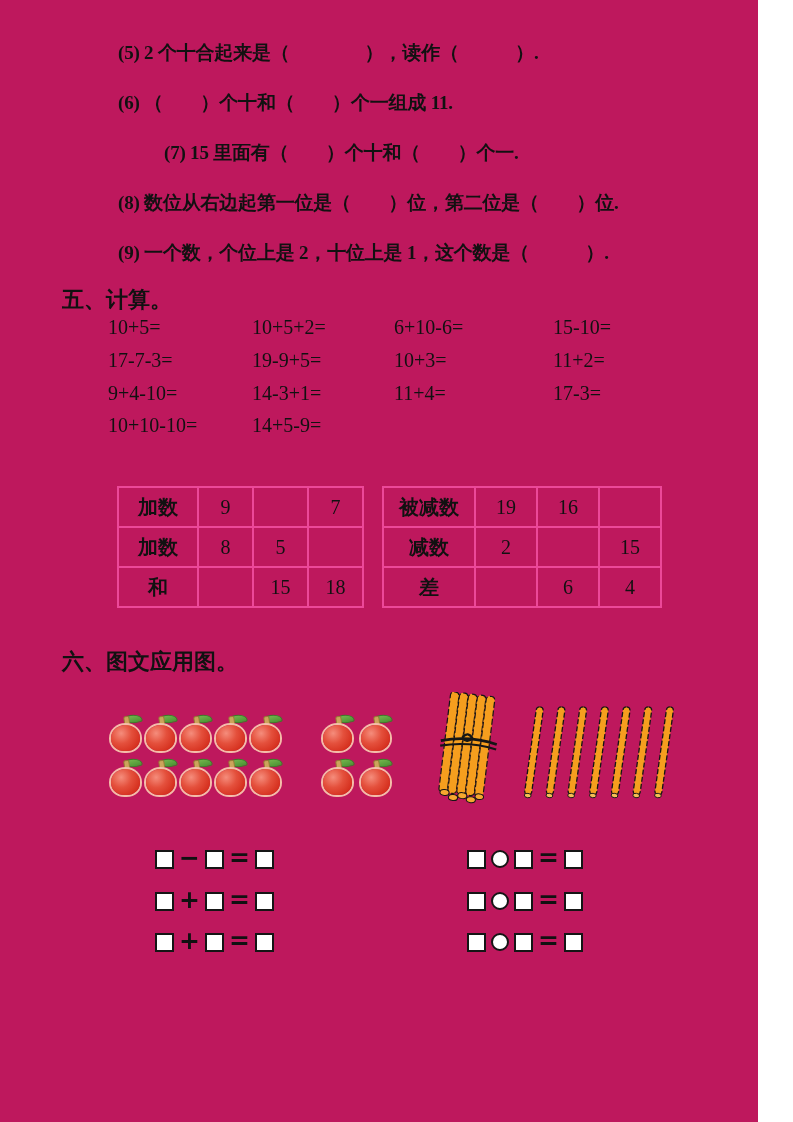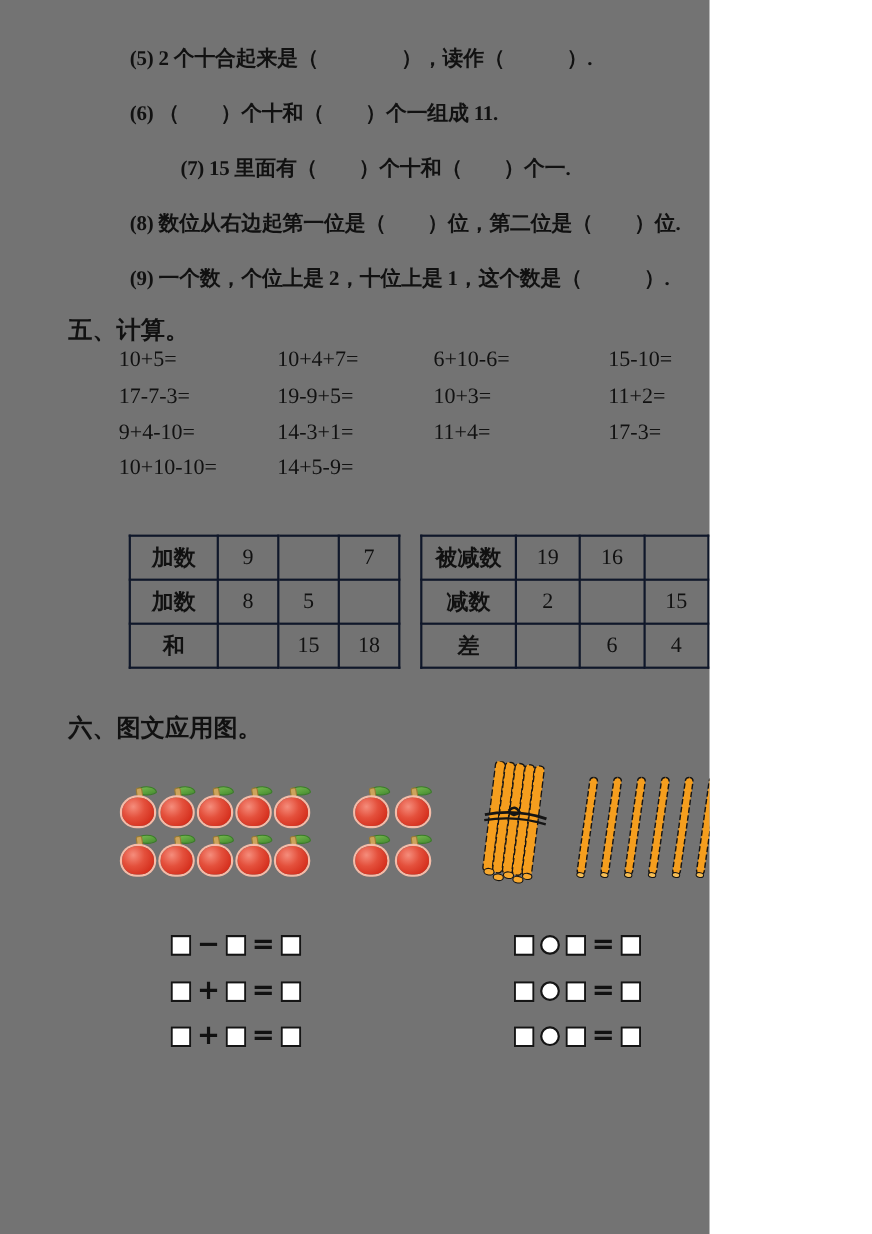--- a/index.html
+++ b/index.html
@@ -1,16 +1,16 @@
 <!DOCTYPE html>
 <html><head>
 <meta charset="utf-8">
 <style>
   html,body{margin:0;padding:0;background:#fff;}
-  .page{position:relative;width:645px;height:1122px;background:#737373;overflow:hidden;
+  .page{position:relative;width:758px;height:1122px;background:#be185d;overflow:hidden;
         font-family:"Liberation Serif","DejaVu Serif",serif;color:#111;}
 
   
   .q-line{position:absolute;left:118px;font-size:19px;font-weight:700;
           letter-spacing:-0.2px;white-space:nowrap;}
 
   
   .sec-title{position:absolute;left:62px;font-size:22px;font-weight:700;
              font-family:"Liberation Sans","DejaVu Sans",sans-serif;white-space:nowrap;text-align:right;}
   #sec5-title{top:285px;}
@@ -19,21 +19,21 @@
   
   #calc-grid{position:absolute;left:108px;top:316px;display:grid;
              grid-template-columns:144px 142px 159px auto;grid-auto-rows:32.8px;
              font-size:20px;}
   .calc-cell{white-space:nowrap;}
 
   
   table.fill-table{position:absolute;top:486px;border-collapse:collapse;table-layout:fixed;}
   #table1{left:117px;}
   #table2{left:382px;}
-  .fill-table td{border:2px solid #0f172a;height:38px;text-align:center;vertical-align:middle;
+  .fill-table td{border:2px solid #ec4899;height:38px;text-align:center;vertical-align:middle;
                  font-size:20px;padding:0;}
   #table1 td{width:53px;}
   #table2 td{width:60px;}
   #table1 td:first-child{width:78px;}
   #table2 td:first-child{width:90px;}
   .fill-table td:first-child{font-weight:700;font-family:"Liberation Sans","DejaVu Sans",sans-serif;}
 
   
   .apple-grid{position:absolute;display:grid;}
   #apples-left{left:110px;top:712px;grid-template-columns:repeat(5,35px);grid-auto-rows:44px;}
@@ -70,21 +70,21 @@
       <div class="q-line" style="top: 90px;">(6) （　　）个十和（　　）个一组成 11.</div>
       <div class="q-line" style="top: 140px; margin-left: 46px;">(7) 15 里面有（　　）个十和（　　）个一.</div>
       <div class="q-line" style="top: 190px;">(8) 数位从右边起第一位是（　　）位，第二位是（　　）位.</div>
       <div class="q-line" style="top: 240px;">(9) 一个数，个位上是 2，十位上是 1，这个数是（　　　）.</div>
     </div>
 
   <div class="sec-title" id="sec5-title">五、计算。</div>
 
   <div id="calc-grid">
       <div class="calc-cell">10+5=</div>
-      <div class="calc-cell">10+4+7=</div>
+      <div class="calc-cell">10+5+2=</div>
       <div class="calc-cell">6+10-6=</div>
       <div class="calc-cell">15-10=</div>
       <div class="calc-cell">17-7-3=</div>
       <div class="calc-cell">19-9+5=</div>
       <div class="calc-cell">10+3=</div>
       <div class="calc-cell">11+2=</div>
       <div class="calc-cell">9+4-10=</div>
       <div class="calc-cell">14-3+1=</div>
       <div class="calc-cell">11+4=</div>
       <div class="calc-cell">17-3=</div>

